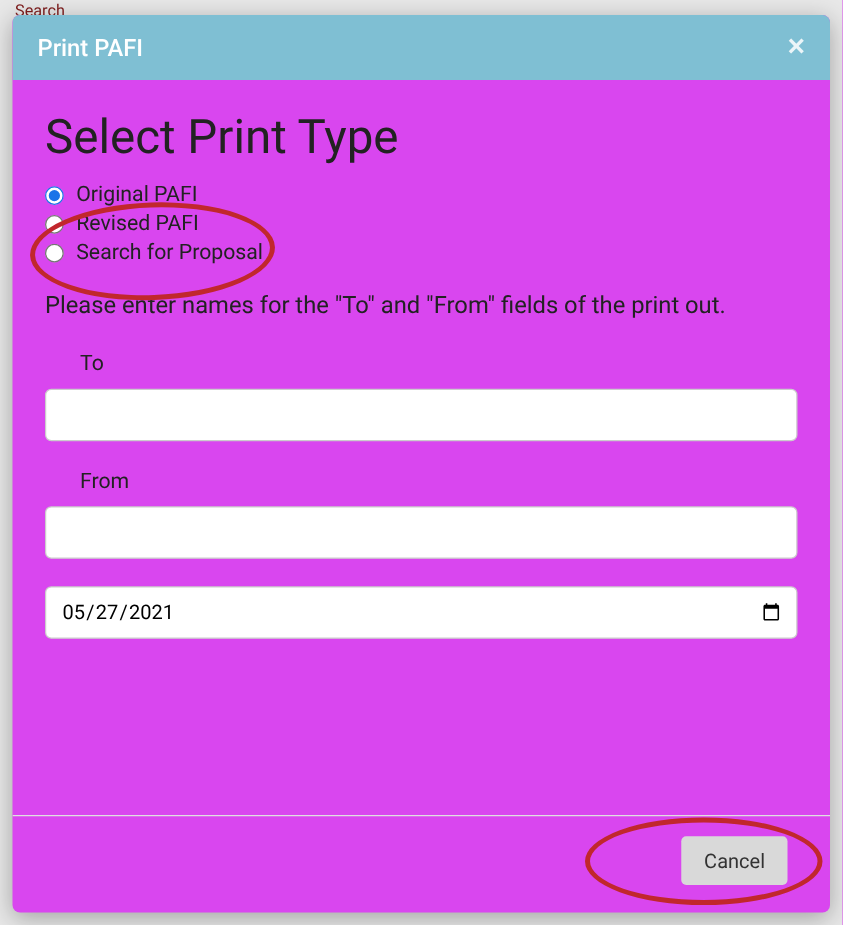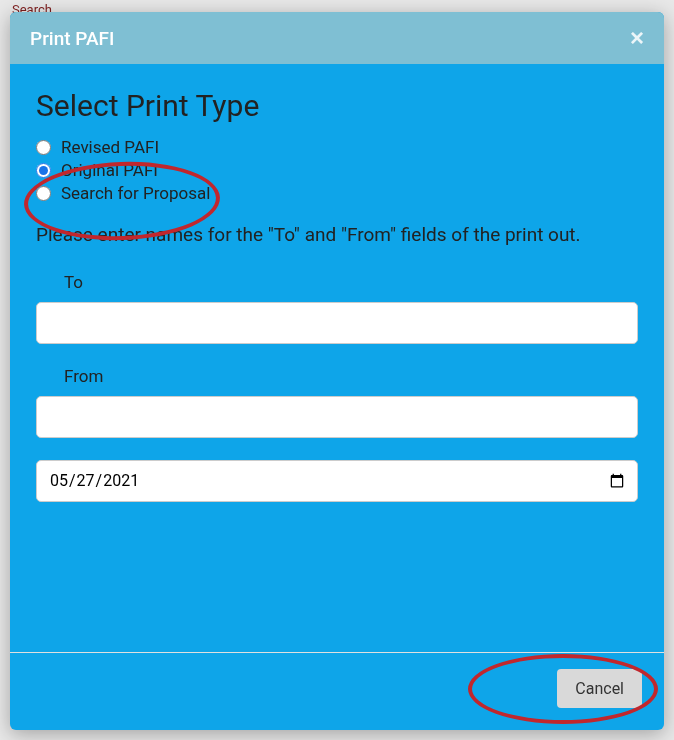--- a/index.html
+++ b/index.html
@@ -14,21 +14,21 @@
       height: 740px;
       position: relative;
       overflow: hidden;
     }
     .modal {
       position: absolute;
       top: 12px;
       left: 10px;
       right: 10px;
       bottom: 10px;
-      background: #0ea5e9;
+      background: #d946ef;
       border-radius: 6px;
       box-shadow: 0 4px 20px rgba(0,0,0,0.3);
       display: flex;
       flex-direction: column;
       overflow: hidden;
     }
     .modal-header {
       background: #7fbfd3;
       color: #fff;
       padding: 14px 20px;
@@ -49,21 +49,21 @@
       cursor: pointer;
       line-height: 1;
       font-weight: bold;
     }
     .modal-body {
       padding: 24px 26px 10px 26px;
       flex: 1;
       position: relative;
     }
     .section-title {
-      font-size: 30px;
+      font-size: 38px;
       font-weight: 400;
       color: #222;
       margin-bottom: 14px;
     }
     .radio-group {
       margin-bottom: 18px;
     }
     .radio-row {
       display: flex;
       align-items: center;
@@ -105,21 +105,21 @@
       padding: 0 12px;
       font-size: 16px;
       font-family: inherit;
       background: #fff;
     }
     .date-input {
       padding-right: 10px;
     }
     .modal-footer {
       border-top: 1px solid #e0e0e0;
-      padding: 16px 22px 22px 22px;
+      padding: 16px 34px 22px 22px;
       display: flex;
       justify-content: flex-end;
       gap: 10px;
       position: relative;
     }
     .btn {
       border: none;
       border-radius: 4px;
       padding: 10px 18px;
       font-size: 16px;
@@ -171,26 +171,26 @@
   <div class="modal-header">
     <div class="modal-title">Print PAFI</div>
     <button class="close-btn">×</button>
   </div>
 
   <div class="modal-body">
     <h2 class="section-title">Select Print Type</h2>
 
     <div class="radio-group">
       <div class="radio-row">
+        <input type="radio" name="ptype" id="r1" checked="" style="">
+        <label for="r1">Original PAFI</label>
+      </div>
+      <div class="radio-row">
         <input type="radio" name="ptype" id="r2" style="">
         <label for="r2">Revised PAFI</label>
-      </div>
-      <div class="radio-row">
-        <input type="radio" name="ptype" id="r1" checked="" style="">
-        <label for="r1">Original PAFI</label>
       </div>
       <div class="radio-row">
         <input type="radio" name="ptype" id="r3" style="">
         <label for="r3">Search for Proposal</label>
       </div>
     </div>
 
     <p class="instruction">Please enter names for the "To" and "From" fields of the print out.</p>
 
     <div class="field-group">

